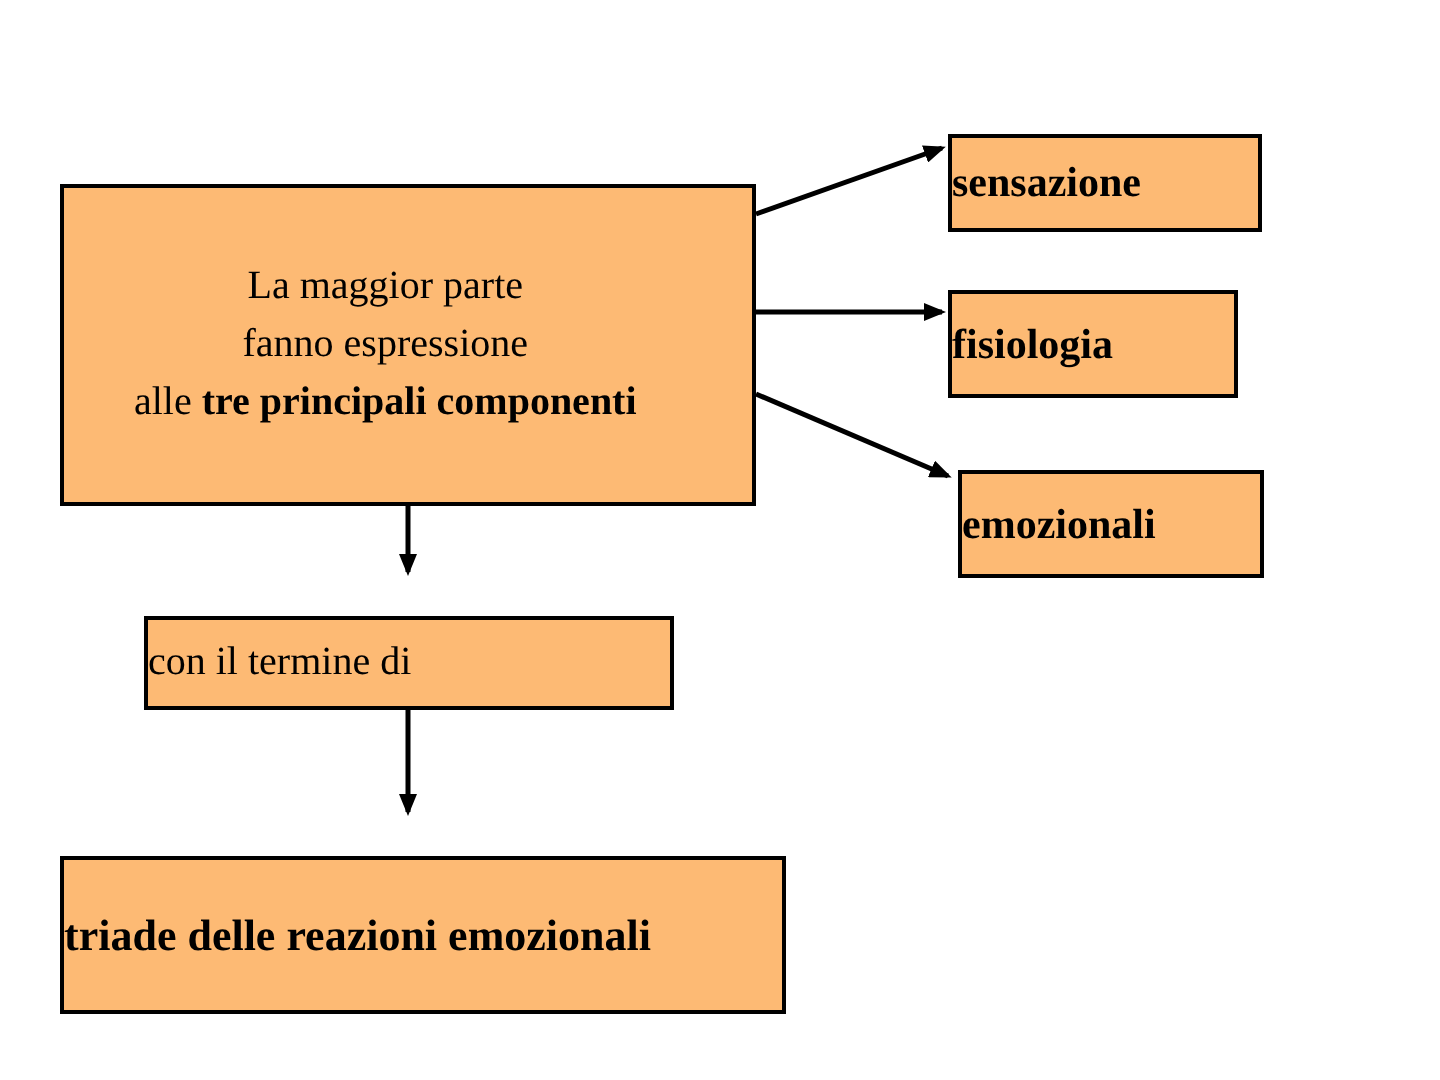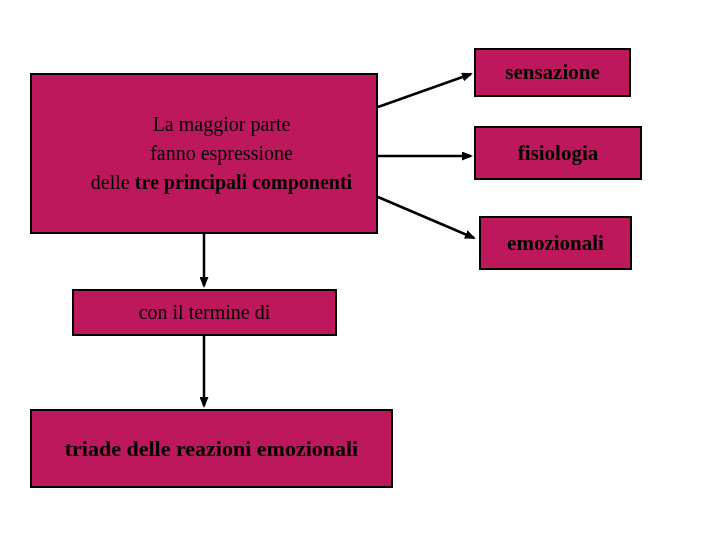--- a/index.html
+++ b/index.html
@@ -13,41 +13,41 @@
     height: 540px;
     background: #ffffff;
     color: #000000;
     font-family: "Liberation Serif", serif;
     overflow: hidden;
   }
   .box {
     position: absolute;
     box-sizing: border-box;
     border: 2px solid #000000;
-    background: #be185d;
+    background: #fdba74;
     display: flex;
     align-items: center;
-    justify-content: center;
     text-align: center;
+    margin-top: 19px;
   }
   .main-box {
     left: 30px;
     top: 73px;
     width: 348px;
     height: 161px;
     font-size: 20px;
     line-height: 29px;
     padding-left: 35px;
   }
   .comp-box {
     font-weight: bold;
     font-size: 21px;
   }
   .comp-sensazione { left: 474px; top: 48px;  width: 157px; height: 49px; }
-  .comp-fisiologia { left: 474px; top: 126px; width: 168px; height: 54px; }
+  .comp-fisiologia { left: 474px; top: 126px; width: 145px; height: 54px; }
   .comp-espressione{ left: 479px; top: 216px; width: 153px; height: 54px; }
   .term-box {
     left: 72px;
     top: 289px;
     width: 265px;
     height: 47px;
     font-size: 20px;
   }
   .triade-box {
     left: 30px;
@@ -86,21 +86,21 @@
     <line x1="378" y1="156" x2="471" y2="156" marker-end="url(#ah)"></line>
     <line x1="378" y1="197" x2="474" y2="238" marker-end="url(#ah)"></line>
     <line x1="204" y1="234" x2="204" y2="286" marker-end="url(#ah)"></line>
     <line x1="204" y1="336" x2="204" y2="406" marker-end="url(#ah)"></line>
   </svg>
 
   <div class="box main-box">
     <div>
       <div>La maggior parte</div>
       <div>fanno espressione</div>
-      <div><span>delle</span> <b>tre principali componenti</b></div>
+      <div><span>alle</span> <b>tre principali componenti</b></div>
     </div>
   </div>
 
   <div class="box comp-box comp-sensazione">
     <span>sensazione</span>
   </div>
   <div class="box comp-box comp-fisiologia">
     <span>fisiologia</span>
   </div>
   <div class="box comp-box comp-espressione">

